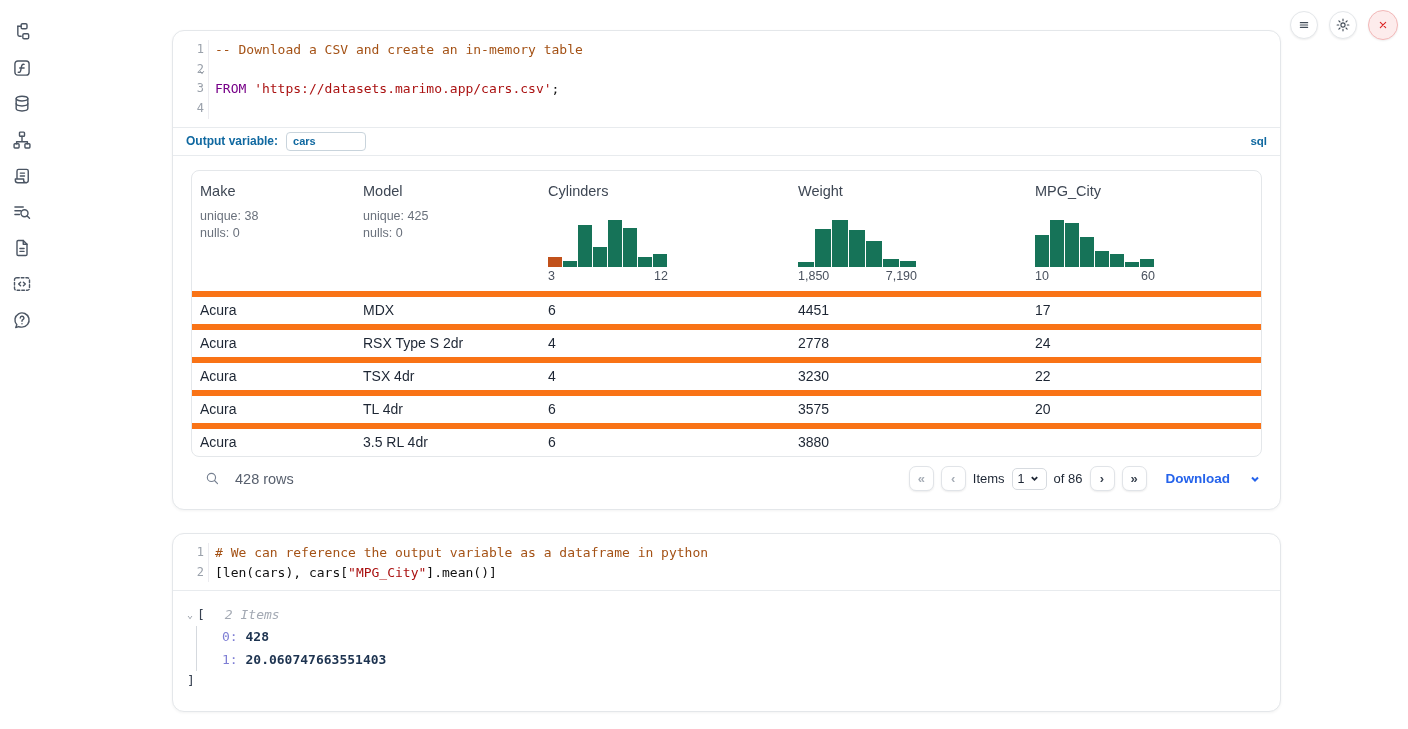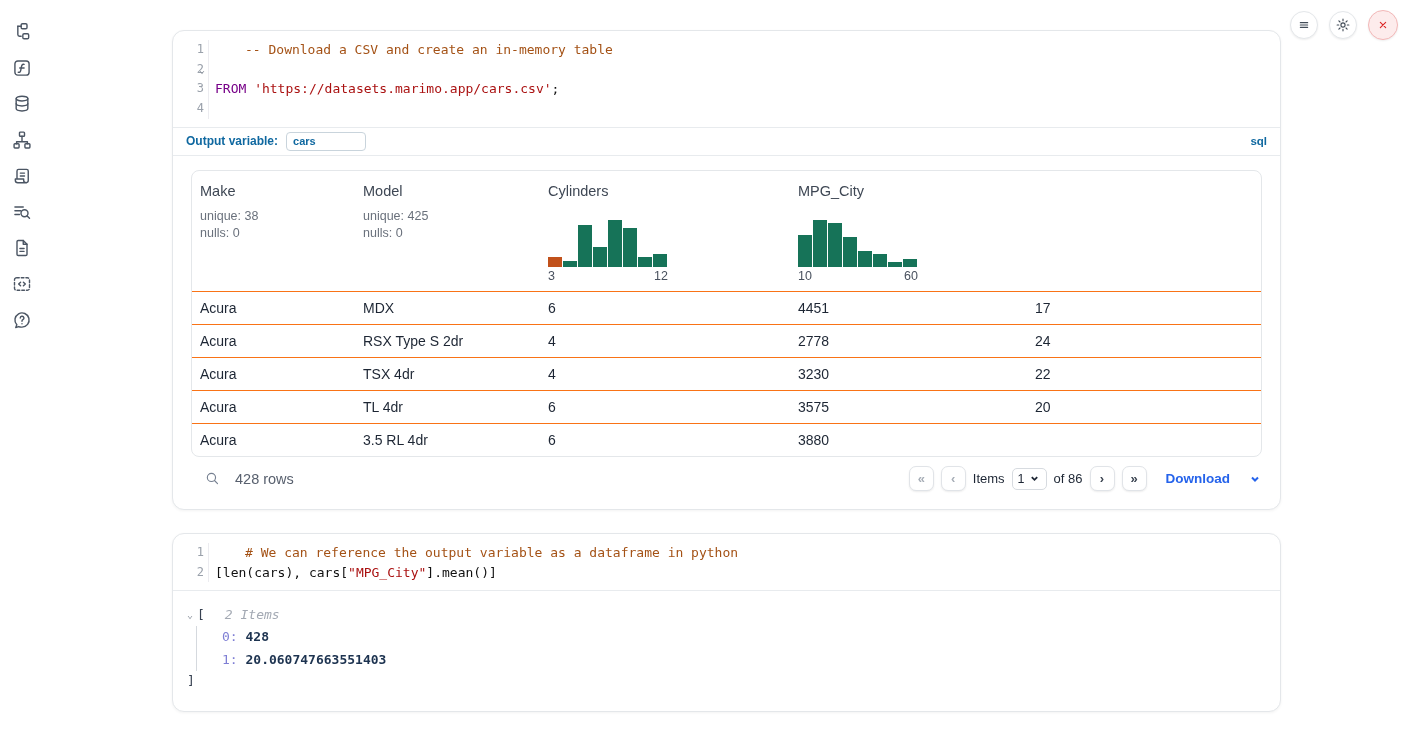--- a/index.html
+++ b/index.html
@@ -37,21 +37,21 @@
                font-size:13px; }
   .code-line { display:flex; line-height:19.7px; }
   .gutter { width:36px; flex:0 0 36px; color:#9aa1ab; font-size:12px;
             text-align:right; padding-right:4px; position:relative;
             border-right:1px solid #ececf0; user-select:none; }
   .gutter .num { display:inline-block; width:14px; text-align:right; }
   .gutter .fold { position:absolute; right:3px; top:0; font-size:10px; color:#8b929c; cursor:pointer; }
   .code-text { padding-left:6px; white-space:pre; color:#111; }
   .tok-keyword { color:var(--kw,#770088); }
   .tok-string  { color:var(--str,#aa1111); }
-  .tok-comment { color:var(--com,#a45216);margin-left:30px; }
+  .tok-comment { color:var(--com,#a45216); }
   .tok-plain   { color:#111; }
 
   .divider { border-top:1px solid #e8ebee; }
 
   .outvar-row { height:27px; display:flex; align-items:center; padding:0 13px; }
   .outvar-label { font-size:12px; font-weight:bold; color:var(--blue,#0f68a0); }
   .outvar-input { margin-left:8px; width:80px; height:19px; border:1px solid #c9d4dc;
                   border-radius:4px; font-size:11px; font-weight:bold;
                   color:var(--blue,#0f68a0); padding:0 6px; outline:none;
                   font-family:"Liberation Sans",sans-serif; }
@@ -66,21 +66,21 @@
   .col-name { font-size:14.5px; color:#3e4754; }
   .col-stats { margin-top:9px; font-size:12.5px; color:#6a717c; line-height:1.35; }
   .hist { margin-top:auto; }
   .hist-bars { display:flex; align-items:flex-end; gap:1px; height:47px; }
   .hist-bar { background:var(--green,#167358); }
   .hist-bar.hl { background:var(--orange,#c1511b); }
   .hist-labels { display:flex; justify-content:space-between; font-size:12.5px;
                  color:#49515e; margin-top:2px; }
   .c0{width:163px;flex:0 0 163px;} .c1{width:185px;flex:0 0 185px;}
   .c2{width:250px;flex:0 0 250px;} .c3{width:237px;flex:0 0 237px;} .c4{flex:1;}
-  .tr { display:flex; border-top:1px solid #f97316; height:33px; cursor:pointer; }
+  .tr { display:flex; border-top:6px solid #f97316; height:33px; cursor:pointer; }
   .td { padding:0 8px; display:flex; align-items:center; font-size:14px; color:#1d2634; }
 
   
   .table-footer { height:40px; display:flex; align-items:center; padding:0 2px; margin-top:2px; }
   .search-btn { width:26px; height:26px; display:flex; align-items:center;
                 justify-content:center; cursor:pointer; margin-left:6px; }
   .search-btn svg { width:17px; height:17px; stroke:#768091; fill:none; stroke-width:1.6; stroke-linecap:round; }
   .rowcount { margin-left:10px; font-size:14.5px; color:#58606e; }
   .pager { margin-left:auto; display:flex; align-items:center; gap:7px; }
   .page-btn { width:25px; height:25px; border:1px solid #e1e4e8; border-radius:7px;
@@ -248,20 +248,38 @@
                 <div class="hist-bar" style="width: 14px; height: 42px;"></div>
                 <div class="hist-bar" style="width: 14px; height: 20px;"></div>
                 <div class="hist-bar" style="width: 14px; height: 47px;"></div>
                 <div class="hist-bar" style="width: 14px; height: 39px;"></div>
                 <div class="hist-bar" style="width: 14px; height: 10px;"></div>
                 <div class="hist-bar" style="width: 14px; height: 13px;"></div>
               </div>
               <div class="hist-labels" style="width: 120px;">
                 <span>3</span>
                 <span>12</span>
+              </div>
+            </div>
+          </div>
+          <div class="th c3">
+            <div class="col-name">Weight</div>
+            <div class="hist">
+              <div class="hist-bars">
+                <div class="hist-bar" style="width: 16px; height: 5px;"></div>
+                <div class="hist-bar" style="width: 16px; height: 38px;"></div>
+                <div class="hist-bar" style="width: 16px; height: 47px;"></div>
+                <div class="hist-bar" style="width: 16px; height: 37px;"></div>
+                <div class="hist-bar" style="width: 16px; height: 26px;"></div>
+                <div class="hist-bar" style="width: 16px; height: 8px;"></div>
+                <div class="hist-bar" style="width: 16px; height: 6px;"></div>
+              </div>
+              <div class="hist-labels" style="width: 119px;">
+                <span>1,850</span>
+                <span>7,190</span>
               </div>
             </div>
           </div>
           <div class="th c4">
             <div class="col-name">MPG_City</div>
             <div class="hist">
               <div class="hist-bars">
                 <div class="hist-bar" style="width: 14px; height: 32px;"></div>
                 <div class="hist-bar" style="width: 14px; height: 47px;"></div>
                 <div class="hist-bar" style="width: 14px; height: 44px;"></div>

